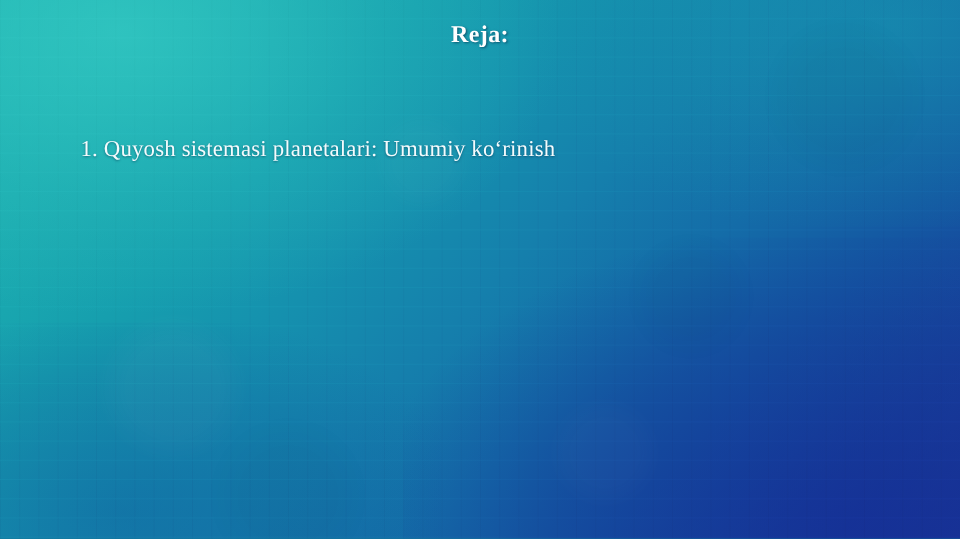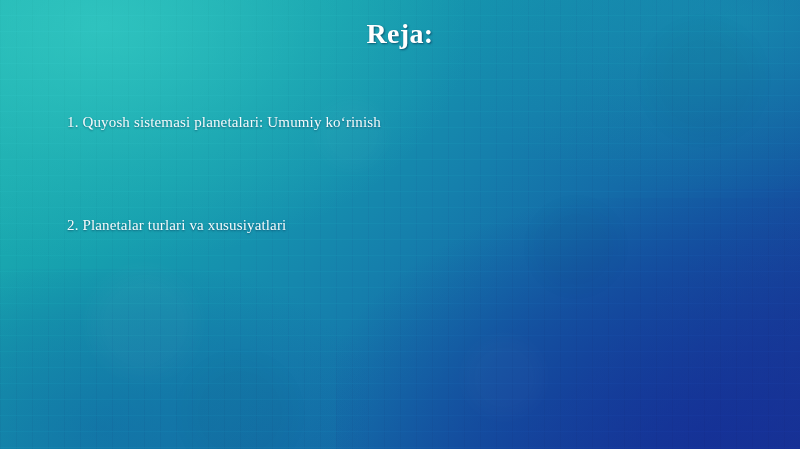--- a/index.html
+++ b/index.html
@@ -104,34 +104,34 @@
   .content {
     position: absolute;
     inset: 0;
   }
   .slide-title {
     position: absolute;
     top: 18px;
     left: 0;
     width: 100%;
     text-align: center;
-    font-size: 28px;
+    font-size: 20px;
     font-weight: bold;
     color: #ffffff;
     letter-spacing: 0.3px;
     text-shadow: 1px 1px 2px rgba(0,30,60,0.55);
   }
   .agenda {
     position: absolute;
     left: 67px;
     top: 112px;
     width: 640px;
   }
   .agenda-item {
-    font-size: 15px;
+    font-size: 19px;
     color: #f4fbfd;
     line-height: 1.35;
     height: 103px;
     letter-spacing: 0.15px;
     text-shadow: 0px 1px 2px rgba(0,25,55,0.45);
   }
 </style>
 </head>
 <body>
 
@@ -144,17 +144,16 @@
   <div class="bg-glow-br"></div>
   <div class="bg-mottle"></div>
   <div class="bg-texture"></div>
 
   <div class="content">
 
     <div class="slide-title">Reja:</div>
 
     <div class="agenda">
       <div class="agenda-item">1. Quyosh sistemasi planetalari: Umumiy ko‘rinish</div>
-      <div class="agenda-item">2. Planetalar turlari va xususiyatlari</div>
     </div>
 
   </div>
 </div>
 
 </body></html>

